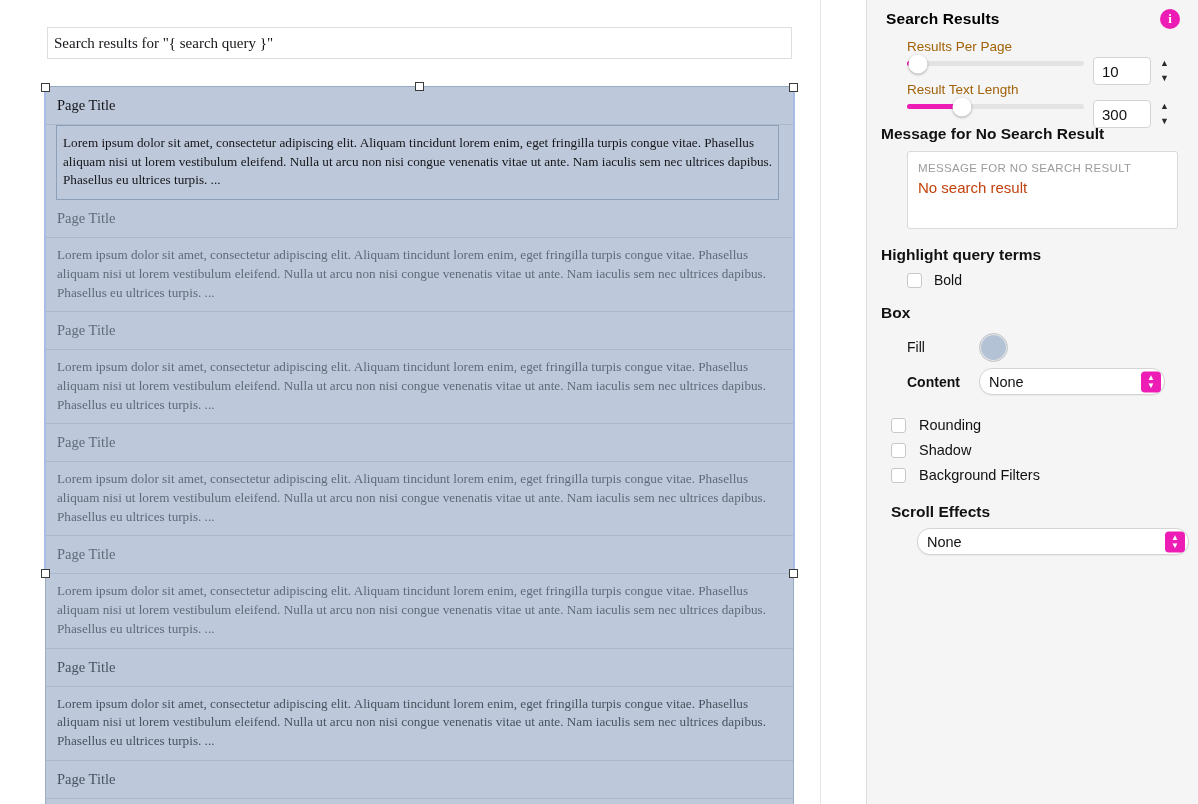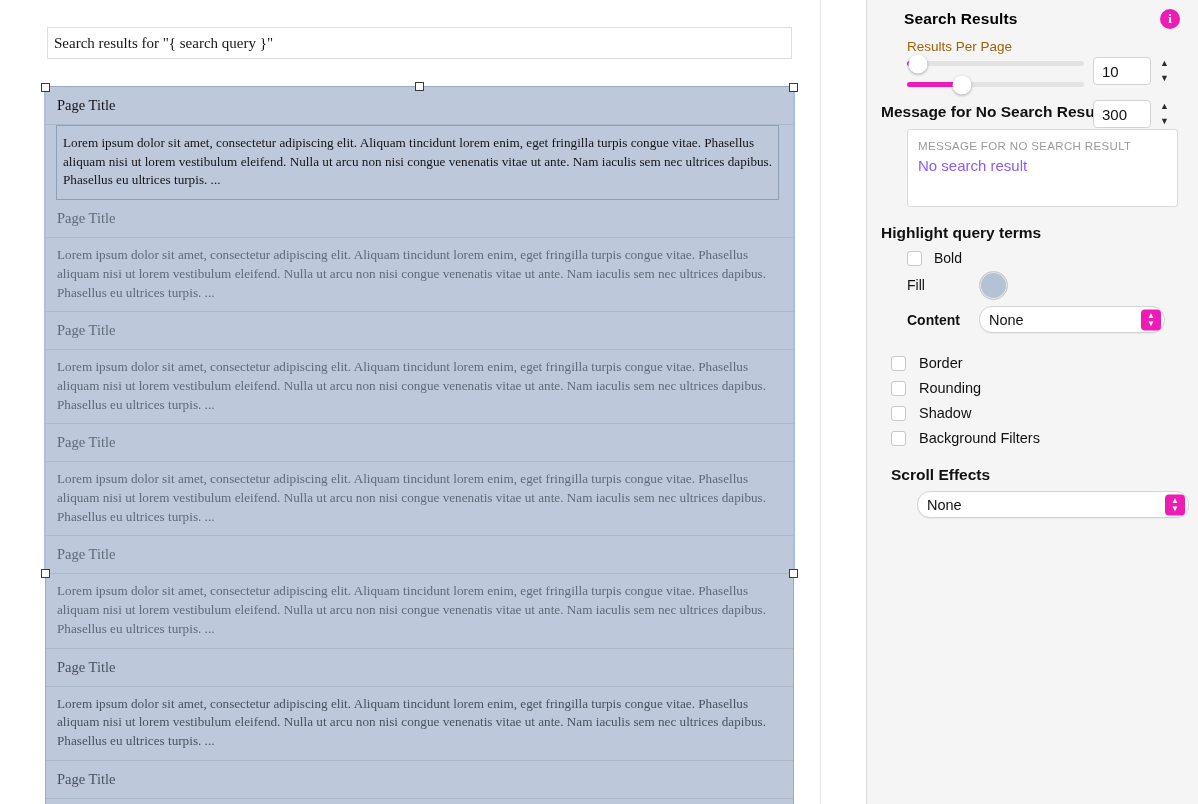--- a/index.html
+++ b/index.html
@@ -110,21 +110,20 @@
     width: 331px; height: 804px;
     background: #f5f5f5;
     padding: 0 14px;
     font-size: 13.5px;
     color: #111;
   }
 
   .sec-title {
     font-size: 15.5px; font-weight: bold; color: #000;
     letter-spacing: .1px;
-    margin-left: 18px;
   }
 
   #insp-header {
     display: flex; align-items: center; justify-content: space-between;
     padding: 9px 4px 6px 5px;
   }
   .info-icon {
     width: 20px; height: 20px; border-radius: 50%;
     background: #ec1cb5;
     display: flex; align-items: center; justify-content: center;
@@ -171,21 +170,21 @@
 
   #no-result-box {
     margin-left: 26px;
     width: 271px; height: 78px;
     background: #fff; border: 1px solid #d9d9d9; border-radius: 3px;
     padding: 10px 10px 0 10px;
   }
   #no-result-box .label {
     font-size: 11.5px; color: #9b9b9b; letter-spacing: .35px; margin-bottom: 5px;
   }
-  #no-result-box .value { font-size: 15px; color: #8b5cf6; }
+  #no-result-box .value { font-size: 15px; color: #c2410c; }
 
   .row { display: flex; align-items: center; }
 
   .chk {
     width: 15px; height: 15px; border-radius: 3px;
     background: #fff; border: 1px solid #c8c8c8;
     flex: 0 0 auto;
   }
 
   #hl-bold-row { margin: 7px 0 0 26px; }
@@ -311,20 +310,21 @@
       <div class="stepper-wrap">
         <div class="num-box">10</div>
         <div class="stepper-arrows">
           <span>▲</span>
           <span>▼</span>
         </div>
       </div>
     </div>
 
     <div class="slider-row" style="margin-top:16px;">
+      <div class="slider-label">Result Text Length</div>
       <div class="slider-line">
         <div class="track" style="margin-right:100px;">
           <div class="fill" style="width: 31%; background: rgb(236, 28, 181);"></div>
           <div class="knob" style="left:31%;"></div>
         </div>
       </div>
       <div class="stepper-wrap">
         <div class="num-box">300</div>
         <div class="stepper-arrows">
           <span>▲</span>
@@ -338,42 +338,39 @@
       <div class="label">MESSAGE FOR NO SEARCH RESULT</div>
       <div class="value">No search result</div>
     </div>
 
     <div class="block-title" style="margin-top:17px;">Highlight query terms</div>
     <div class="row" id="hl-bold-row">
       <div class="chk"></div>
       <div class="lbl">Bold</div>
     </div>
 
+    <div class="block-title" id="box-title">Box</div>
     <div class="row" id="fill-row">
       <div class="lbl">Fill</div>
       <div class="fill-swatch" style="background: rgb(179, 195, 213);"></div>
     </div>
     <div class="row" id="content-row">
       <div class="lbl">Content</div>
       <div class="select">
         <span>None</span>
         <span class="caret" style="background: rgb(236, 28, 181);">
           <span>▲</span>
           <span>▼</span>
         </span>
       </div>
     </div>
 
     <div id="box-checkboxes" style="margin-top:22px;">
         <div class="chk-row">
           <div class="chk"></div>
-          <div class="lbl">Border</div>
-        </div>
-        <div class="chk-row">
-          <div class="chk"></div>
           <div class="lbl">Rounding</div>
         </div>
         <div class="chk-row">
           <div class="chk"></div>
           <div class="lbl">Shadow</div>
         </div>
         <div class="chk-row">
           <div class="chk"></div>
           <div class="lbl">Background Filters</div>
         </div>

